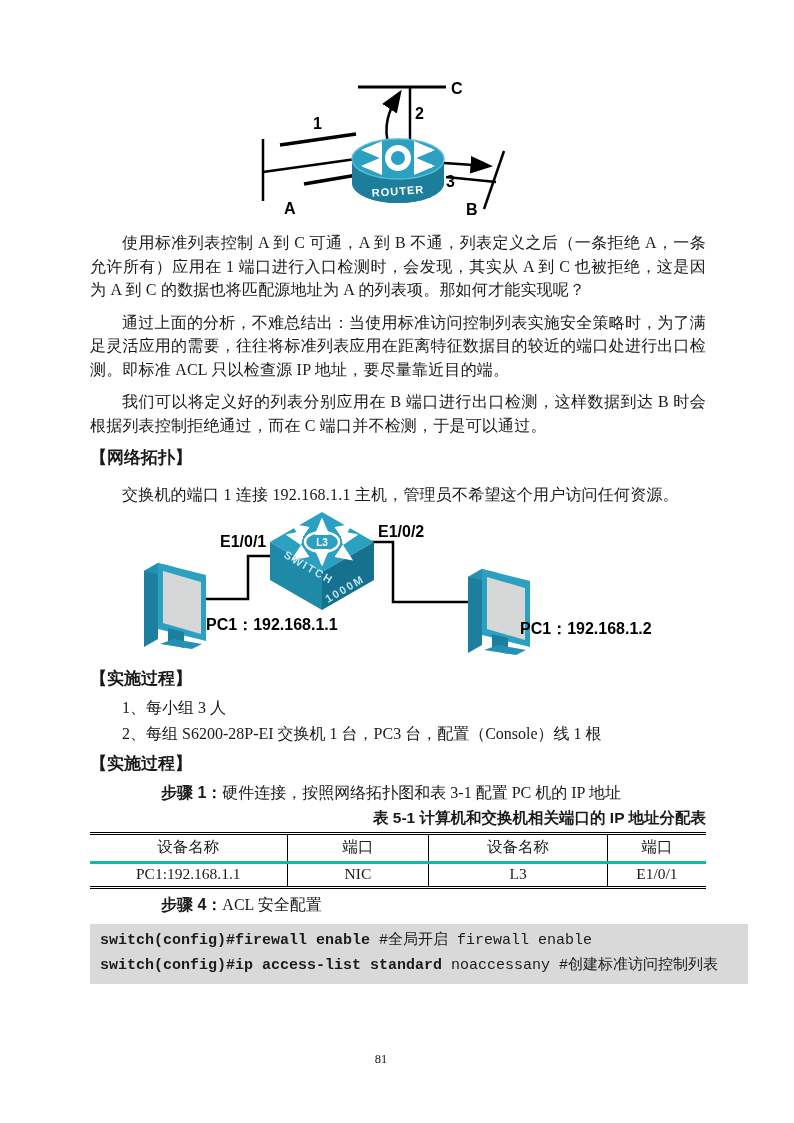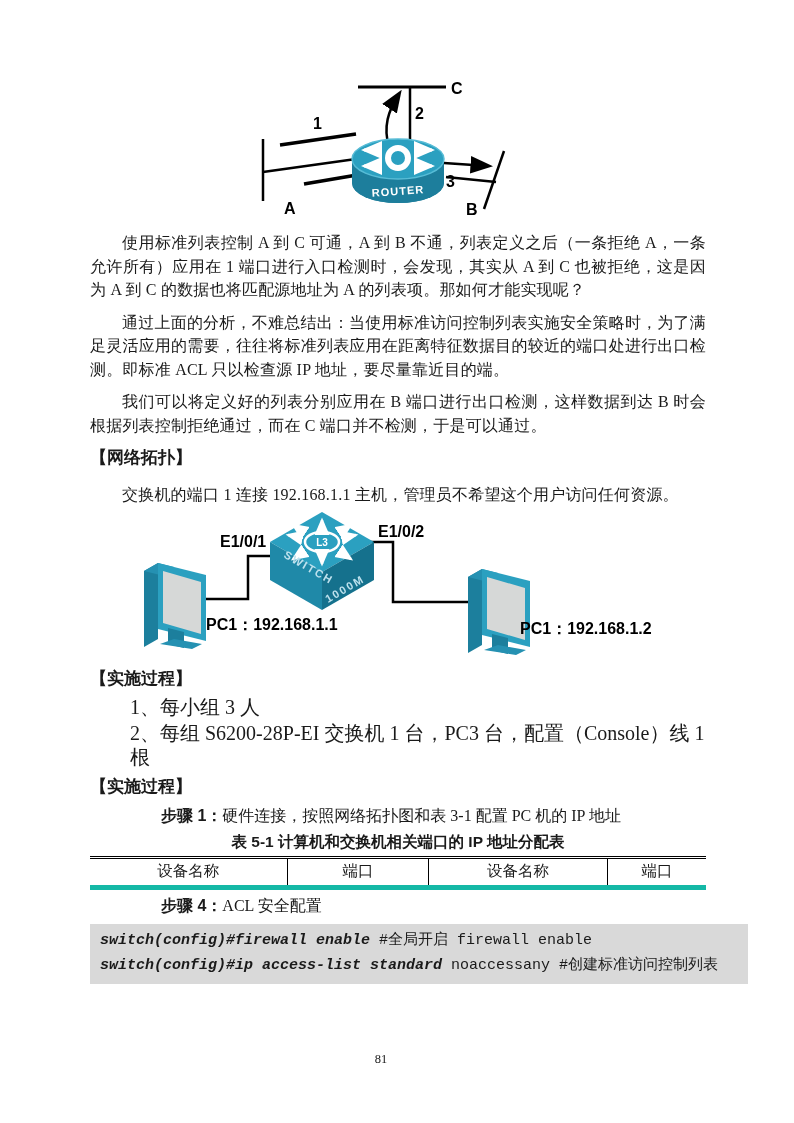--- a/index.html
+++ b/index.html
@@ -19,47 +19,47 @@
     font-family:"Liberation Sans","DejaVu Sans",sans-serif;
     font-weight:bold; font-size:17px; line-height:24px; margin:6px 0 5px;
   }
   .fig { text-align:center; margin:12px 0 0; }
   .figcap {
     text-align:center; font-weight:bold; font-size:16px;
     font-family:"Liberation Sans","DejaVu Sans",sans-serif;
     margin:0 0 9px;
   }
   .tabcap {
-    text-align:center; font-weight:bold; font-size:15.5px;
+    text-align:right; font-weight:bold; font-size:15.5px;
     font-family:"Liberation Sans","DejaVu Sans",sans-serif;
     margin:4px 0 3px;
   }
-  .item { font-size:20px; line-height:23.5px; padding-left:2em; margin-bottom:3px; }
+  .item { font-size:16px; line-height:23.5px; padding-left:2em; margin-bottom:3px; }
   .step { font-size:16px; line-height:23.5px; padding-left:2em; margin-bottom:2px; }
   .step-label {
     font-family:"Liberation Sans","DejaVu Sans",sans-serif;
     font-weight:bold; font-size:16px;margin-left:39px;
   }
   table.ip-table {
     width:100%; border-collapse:collapse; text-align:center;
     border-top:3px double #000; border-bottom:3px double #000;
     font-size:15.5px; margin:0 0 4px;
   }
   table.ip-table th {
-    font-weight:normal; border-bottom:5px solid #14b8a6; padding:2px 0 3px;
+    font-weight:normal; border-bottom:3px solid #14b8a6; padding:2px 0 3px;
   }
   table.ip-table td { padding:1px 0 3px; }
   table.ip-table tr + tr td { border-top:1px solid #000; }
   table.ip-table th + th, table.ip-table td + td { border-left:1px solid #000; }
   .codeblock {
     background:#d9d9d9; margin:7px -42px 0 0; padding:4px 10px 6px;
     font-family:"Liberation Mono","DejaVu Sans Mono",monospace;
     font-size:15px; line-height:25px; white-space:pre-wrap;
   }
-  .codeblock .cb { font-weight:bold;font-style:italic; }
+  .codeblock .cb { font-weight:bold; }
   .footer {
     position:absolute; left:0; width:762px; top:1052px;
     text-align:center; font-size:12.5px; font-family:"Liberation Serif",serif;
   }
   svg text {
     font-family:"Liberation Sans","DejaVu Sans",sans-serif;
   }
   .topo-wrap { text-align:center; margin:2px 0 0 0; }
 </style>
 </head>
@@ -189,20 +189,26 @@
         </colgroup>
       <thead>
         <tr>
           <th>设备名称</th>
           <th>端口</th>
           <th>设备名称</th>
           <th>端口</th>
         </tr>
       </thead>
       <tbody>
+        <tr>
+          <td>PC1:192.168.1.1</td>
+          <td>NIC</td>
+          <td>L3</td>
+          <td>E1/0/1</td>
+        </tr>
       </tbody>
     </table>
 
     <div class="step"><span class="step-label">步骤 4：</span><span>ACL 安全配置</span></div>
 
     <div class="codeblock"><div><span class="cb">switch(config)#firewall enable</span><span> #全局开启 firewall enable</span></div><div><span class="cb">switch(config)#ip access-list standard</span><span> noaccessany #创建标准访问控制列表</span></div></div>
 
   </div>
 
   <div class="footer">81</div>

